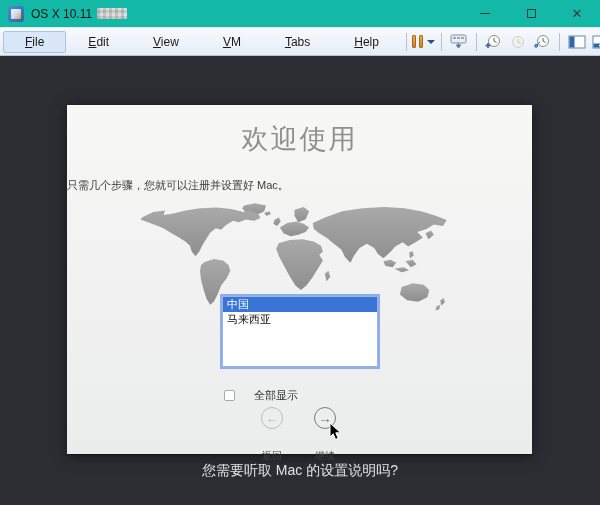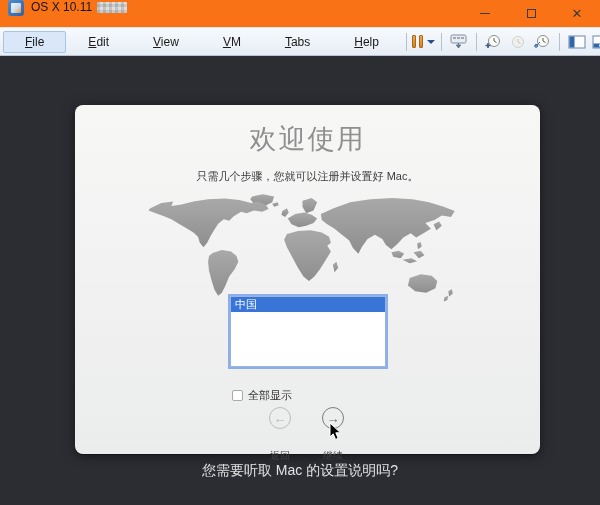--- a/index.html
+++ b/index.html
@@ -1,21 +1,21 @@
 <!DOCTYPE html>
 <html><head>
 <meta charset="utf-8">
 <style>
   * { margin:0; padding:0; box-sizing:border-box; }
   html,body { width:600px; height:505px; overflow:hidden; }
   body { font-family:"Liberation Sans","DejaVu Sans",sans-serif; background:#2b2d33; }
   .window { width:600px; height:505px; background:#fff; position:relative; }
 
   
-  .titlebar { height:28px; background:#f97316; display:flex; align-items:flex-start;
+  .titlebar { height:28px; background:#14b8a6; display:flex; align-items:center;
               padding-left:8px; font-size:12px; color:#141414; border-bottom:1px solid #e6e6e6; }
   .app-icon { width:16px; height:16px; margin-right:7px; border-radius:3px; position:relative;
               background:linear-gradient(135deg,#4a8fd4 0%,#2d62a8 100%); flex:0 0 auto; }
   .app-icon::before { content:""; position:absolute; left:3px; top:3px; width:10px; height:10px;
               background:linear-gradient(135deg,#f5f7fa 0%,#cfd9e6 55%,#e8913a 100%); border-radius:1px; }
   .title-text { display:flex; align-items:center; white-space:pre; }
   .redacted { display:inline-block; width:30px; height:11px; margin:0 5px; border-radius:1px;
               background:repeating-linear-gradient(90deg,#cfcfcf 0 3px,#ededed 3px 6px),
                          repeating-linear-gradient(0deg,#d8d8d8 0 3px,#f0f0f0 3px 6px);
               background-blend-mode:multiply; filter:blur(0.4px); }
@@ -38,34 +38,34 @@
   .tb-btn.disabled { opacity:.45; }
   .pause-bars { display:flex; gap:3px; }
   .pause-bars i { display:block; width:4px; height:13px; background:linear-gradient(#f0a951,#d97f22);
                   border:1px solid #a96a17; border-radius:1px; }
   .caret { width:0; height:0; border-left:4px solid transparent; border-right:4px solid transparent;
            border-top:4px solid #27508a; margin-left:4px; }
   .mini { display:block; }
 
   
   .console { position:relative; height:449px; background:#2b2d33; overflow:hidden; }
-  .panel { position:absolute; left:75px; top:49px; width:465px; height:349px;
-           background:linear-gradient(#f7f7f6,#ebecec); border-radius:8px;
+  .panel { position:absolute; left:67px; top:49px; width:465px; height:349px;
+           background:linear-gradient(#f7f7f6,#ebecec); border-radius:0;
            box-shadow:0 2px 12px rgba(0,0,0,.5), 0 1px 0 rgba(0,0,0,.35); }
   .welcome-title { margin-top:16px; text-align:center; font-size:27px; font-weight:400;
                    color:#8f8f8f; letter-spacing:2px; }
-  .welcome-sub { margin-top:12px; text-align:center; font-size:11px; color:#3a3a3a; }
+  .welcome-sub { margin-top:21px; font-size:11px; color:#3a3a3a; }
   .map-wrap { width:330px; height:114px; margin:8px auto 0; }
 
   .listbox { position:absolute; left:155px; top:191px; width:156px; height:71px; background:#fff;
              border:1px solid #9ab4dd; box-shadow:0 0 0 2px #8caeea; font-size:11px; overflow:hidden; }
   .list-item { height:15px; line-height:15px; padding-left:4px; color:#111; white-space:nowrap; }
   .list-item.selected { background:#3875d7; color:#fff; }
 
-  .showall { position:absolute; left:157px; top:283px; display:flex; align-items:center; gap:5px;
+  .showall { position:absolute; left:157px; top:283px; display:flex; align-items:center; gap:19px;
              font-size:11px; color:#333; }
   .checkbox { width:11px; height:11px; background:#fff; border:1px solid #a9a9a9; border-radius:2px; flex:0 0 auto; }
 
   .nav-col { position:absolute; width:44px; text-align:center; top:302px; }
   .nav-back { left:183px; } .nav-continue { left:236px; }
   .nav-circle { width:22px; height:22px; border-radius:50%; margin:0 auto; display:flex;
                 align-items:center; justify-content:center; font-size:13px; line-height:1; }
   .nav-back .nav-circle { border:1.5px solid #bcbcbc; color:#b3b3b3; }
   .nav-continue .nav-circle { border:1.5px solid #7c7c7c; color:#6b6b6b; }
   .nav-label { margin-top:20px; font-size:10px; color:#3f3f3f; }
@@ -219,20 +219,21 @@
             <path d="M317,44 L323,40 326,46 320,52 Z"></path>
             <path d="M291,117 L303,112 315,114 321,121 319,131 309,137 297,135 289,127 Z"></path>
             <path d="M333,135 L337,132 338,138 334,142 Z"></path>
             <path d="M329,143 L333,141 332,147 328,149 Z"></path>
           </g>
         </svg>
       </div>
 
       <div class="listbox">
         <div class="list-item selected">中国</div>
+        <div class="list-item">马来西亚</div>
       </div>
 
       <div class="showall">
         <span class="checkbox"></span>
         <span>全部显示</span>
       </div>
 
       <div class="nav-col nav-back">
         <div class="nav-circle">←</div>
         <div class="nav-label">返回</div>

